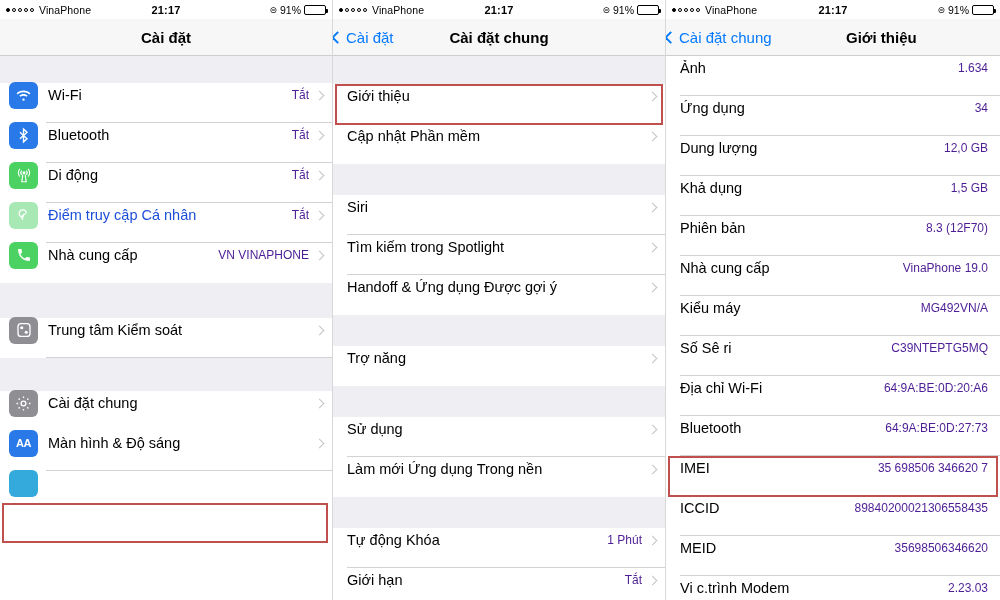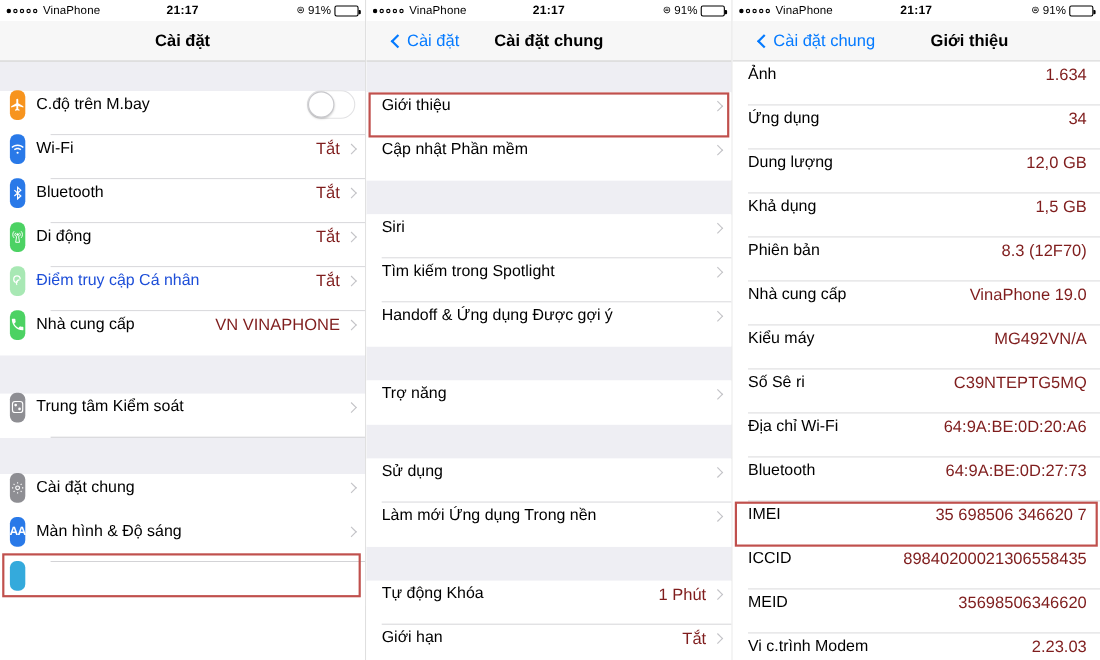--- a/index.html
+++ b/index.html
@@ -55,21 +55,21 @@
   }
   .batt-fill { height: 100%; background: #000; border-radius: 1px; }
 
   
   .navbar {
     height: 37px;
     background: #f7f7f7;
     border-bottom: 1px solid #cecece;
     display: flex; align-items: center;
     position: relative;
-    padding: 0 24px;
+    padding: 0 0;
   }
   .nav-title {
     position: absolute; left: 0; right: 0;
     text-align: center;
     font-size: 15px; font-weight: bold; color: #000;
     pointer-events: none;
   }
   .nav-title.offset2 { text-align: left; left: 180px; }
   .back {
     display: flex; align-items: center; gap: 3px;
@@ -98,34 +98,34 @@
     position: absolute; bottom: 0; right: 0;
     height: 1px; background: #d3d3d6;
   }
   .row-label {
     font-size: 14.5px; color: #000;
     white-space: nowrap;
   }
   .row-label.dim { color: #1d4ed8; }
   .row-value {
     margin-left: auto;
-    font-size: 15px; color: #7f1d1d;
+    font-size: 12px; color: #4c1d95;
     white-space: nowrap;
   }
   .chev {
     width: 7px; height: 7px;
     border-top: 1.8px solid #c3c3c7;
     border-right: 1.8px solid #c3c3c7;
     transform: rotate(45deg);
     margin-left: 7px; flex-shrink: 0;
   }
 
   
   .tile {
-    width: 14px; height: 27px; border-radius: 6px;
+    width: 29px; height: 27px; border-radius: 6px;
     margin-right: 10px; flex-shrink: 0;
     display: flex; align-items: center; justify-content: center;
     color: #fff;
   }
   .tile svg { display: block; }
 
   
   .toggle {
     margin-left: auto;
     width: 44px; height: 26px; border-radius: 13px;
@@ -176,32 +176,20 @@
       </div>
     </div>
 
     <div class="navbar">
       <div class="nav-title">Cài đặt</div>
     </div>
 
     <div class="gap" style="height:27px"></div>
 
     <div class="list">
-      <div class="row">
-        <span class="tile" style="background:#f7941e">
-          <svg width="17" height="17" viewBox="0 0 24 24" fill="#fff">
-              <path d="M21 16v-2l-8-5V3.5a1.5 1.5 0 0 0-3 0V9l-8 5v2l8-2.5V18l-2 1.5V21l3.5-1 3.5 1v-1.5L13 18v-4.5z"></path>
-            </svg>
-        </span>
-        <span class="row-label">C.độ trên M.bay</span>
-        <span class="toggle">
-            <span class="knob"></span>
-          </span>
-        <span class="sep" style="left: 46px; right: 0px;"></span>
-      </div>
 
       <div class="row">
         <span class="tile" style="background:#2979e8">
           <svg width="17" height="17" viewBox="0 0 24 24" fill="#fff">
               <path d="M12 19.5a1.7 1.7 0 1 0 0-3.4 1.7 1.7 0 0 0 0 3.4zM12 5C8 5 4.6 6.5 2.3 8.9l1.6 1.6C5.8 8.6 8.7 7.4 12 7.4s6.2 1.2 8.1 3.1l1.6-1.6C19.4 6.5 16 5 12 5zm0 4.9c-2.3 0-4.3.9-5.8 2.3l1.6 1.7c1.1-1 2.6-1.6 4.2-1.6s3.1.6 4.2 1.6l1.6-1.7c-1.5-1.4-3.5-2.3-5.8-2.3z"></path>
             </svg>
         </span>
         <span class="row-label">Wi-Fi</span>
         <span class="row-value">Tắt</span>
         <span class="chev"></span>

